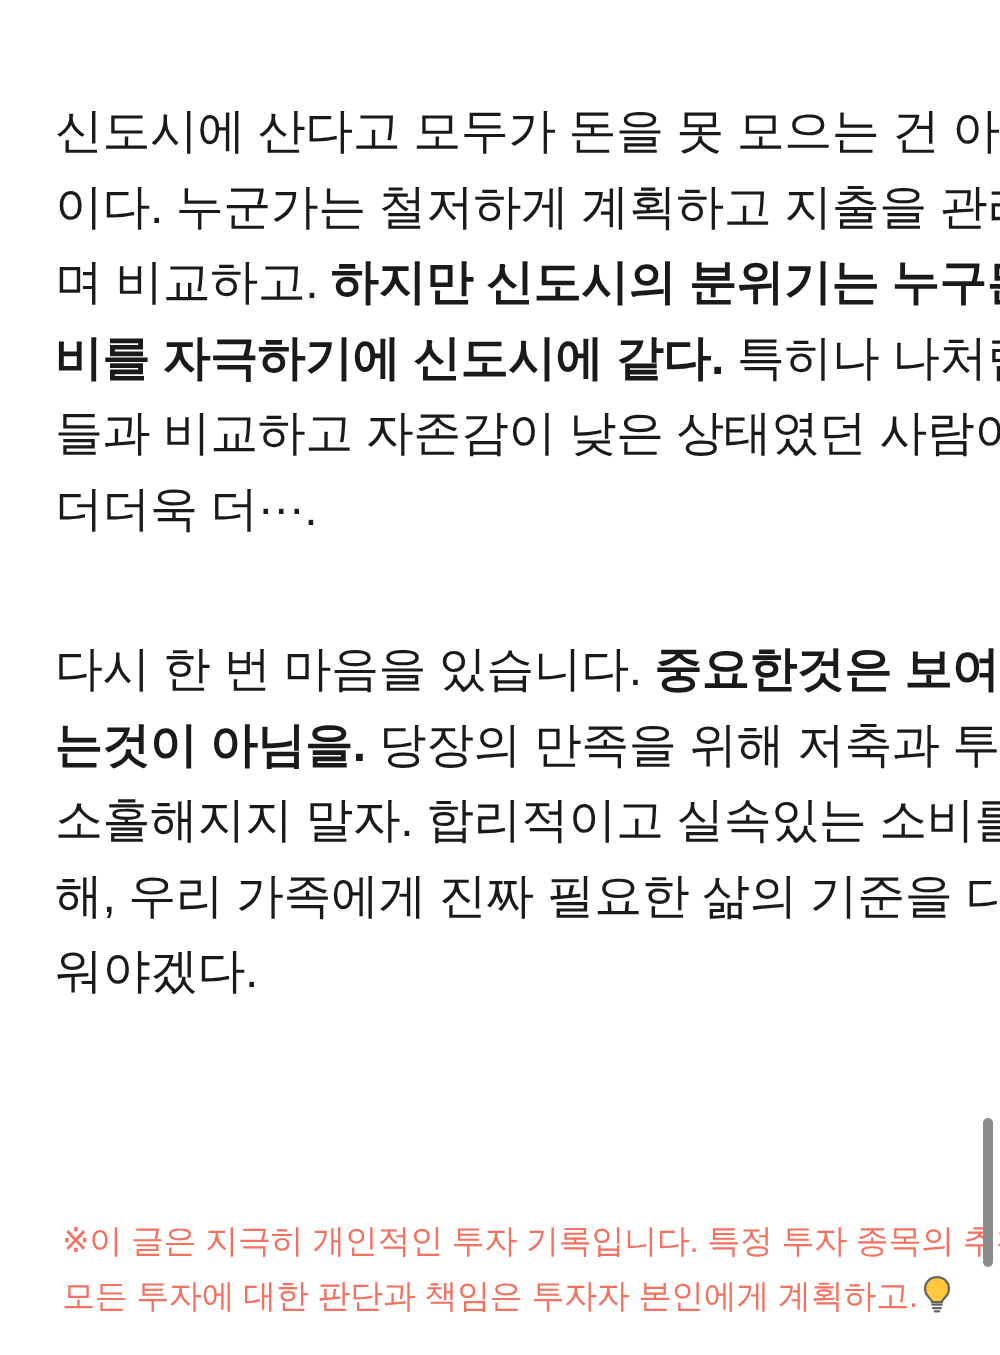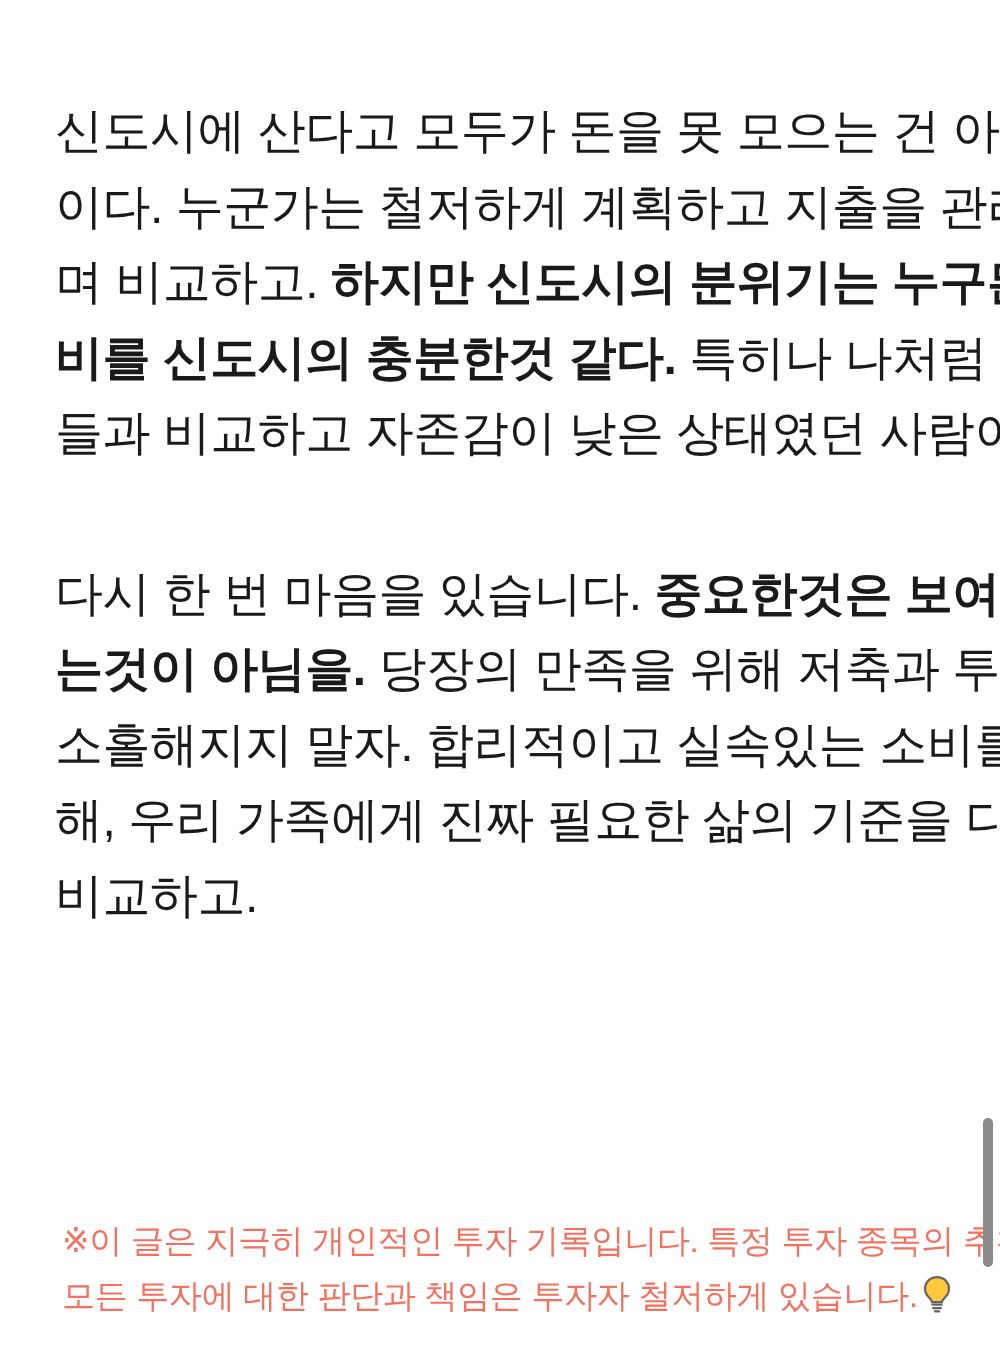--- a/index.html
+++ b/index.html
@@ -76,53 +76,56 @@
       <div class="line">
         <span class="run">신도시에 산다고 모두가 돈을 못 모으는 건 아닐 것</span>
       </div>
       <div class="line">
         <span class="run">이다. 누군가는 철저하게 계획하고 지출을 관리하</span>
       </div>
       <div class="line">
         <span class="run">며 비교하고. </span><span class="run bold">하지만 신도시의 분위기는 누구든 소</span>
       </div>
       <div class="line">
-        <span class="run bold">비를 신도시의 충분한것 같다. </span><span class="run">특히나 나처럼 남</span>
+        <span class="run bold">비를 자극하기에 신도시에 같다. </span><span class="run">특히나 나처럼 남</span>
       </div>
       <div class="line">
         <span class="run">들과 비교하고 자존감이 낮은 상태였던 사람이라면</span>
+      </div>
+      <div class="line">
+        <span class="run">더더욱 더···.</span>
       </div>
     </div>
 
     <div class="paragraph">
       <div class="line">
         <span class="run">다시 한 번 마음을 있습니다. </span><span class="run bold">중요한것은 보여지</span>
       </div>
       <div class="line">
         <span class="run bold">는것이 아님을. </span><span class="run">당장의 만족을 위해 저축과 투자에</span>
       </div>
       <div class="line">
         <span class="run">소홀해지지 말자. 합리적이고 실속있는 소비를 위</span>
       </div>
       <div class="line">
         <span class="run">해, 우리 가족에게 진짜 필요한 삶의 기준을 다시 세</span>
       </div>
       <div class="line">
-        <span class="run">비교하고.</span>
+        <span class="run">워야겠다.</span>
       </div>
     </div>
 
   </div>
 
   <div class="disclaimer">
     <div class="line">
       <span class="run">※이 글은 지극히 개인적인 투자 기록입니다. 특정 투자 종목의 추천이 아니며,</span>
     </div>
     <div class="line">
-      <span class="run">모든 투자에 대한 판단과 책임은 투자자 철저하게 있습니다.</span><span class="bulb-icon"><svg width="34" height="38" viewBox="0 0 24 27" xmlns="http://www.w3.org/2000/svg">
+      <span class="run">모든 투자에 대한 판단과 책임은 투자자 본인에게 계획하고.</span><span class="bulb-icon"><svg width="34" height="38" viewBox="0 0 24 27" xmlns="http://www.w3.org/2000/svg">
             <path d="M12 1.5 C7 1.5 3.5 5.2 3.5 9.7 C3.5 12.6 5 14.7 6.5 16.2 C7.6 17.3 8.3 18.2 8.5 19.3 L15.5 19.3 C15.7 18.2 16.4 17.3 17.5 16.2 C19 14.7 20.5 12.6 20.5 9.7 C20.5 5.2 17 1.5 12 1.5 Z" fill="#FFC83D" stroke="#646464" stroke-width="1.6"></path>
             <path d="M8.7 21 L15.3 21" stroke="#646464" stroke-width="1.6" stroke-linecap="round"></path>
             <path d="M9.2 23.5 L14.8 23.5" stroke="#646464" stroke-width="1.6" stroke-linecap="round"></path>
             <path d="M10.5 25.8 L13.5 25.8" stroke="#646464" stroke-width="1.6" stroke-linecap="round"></path>
           </svg></span>
     </div>
   </div>
 
   <div class="scrollbar-thumb"></div>
 

